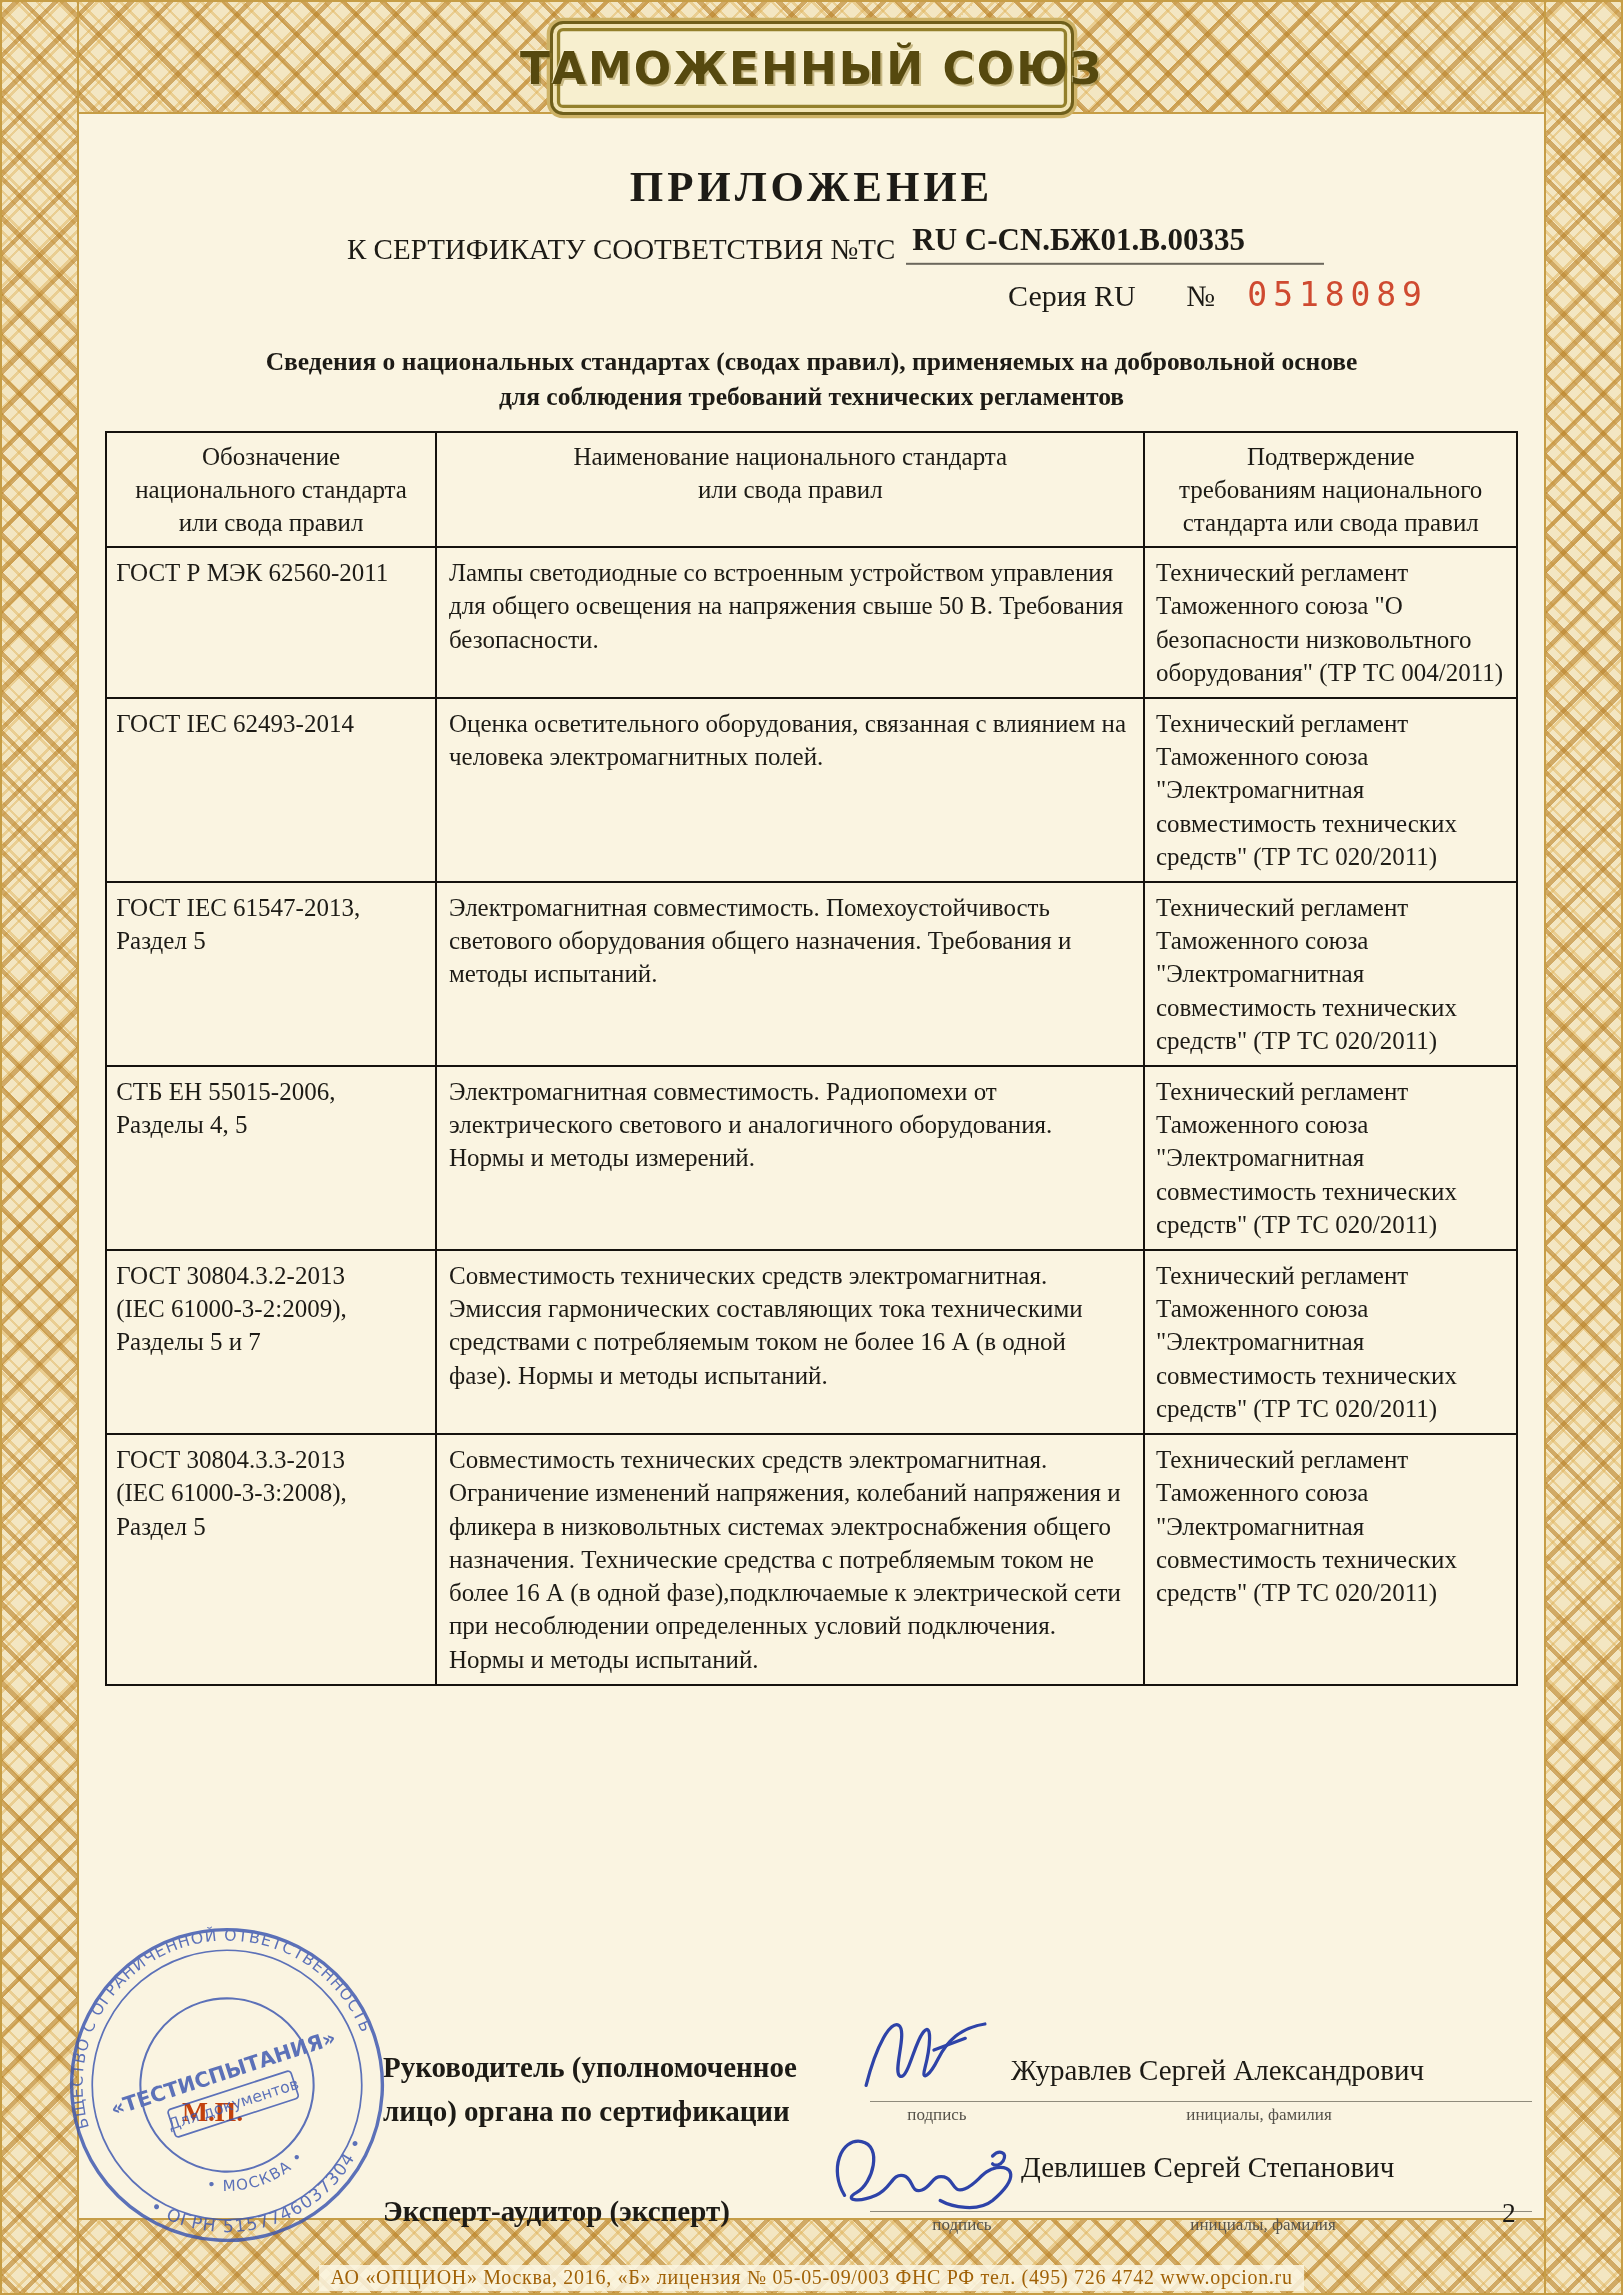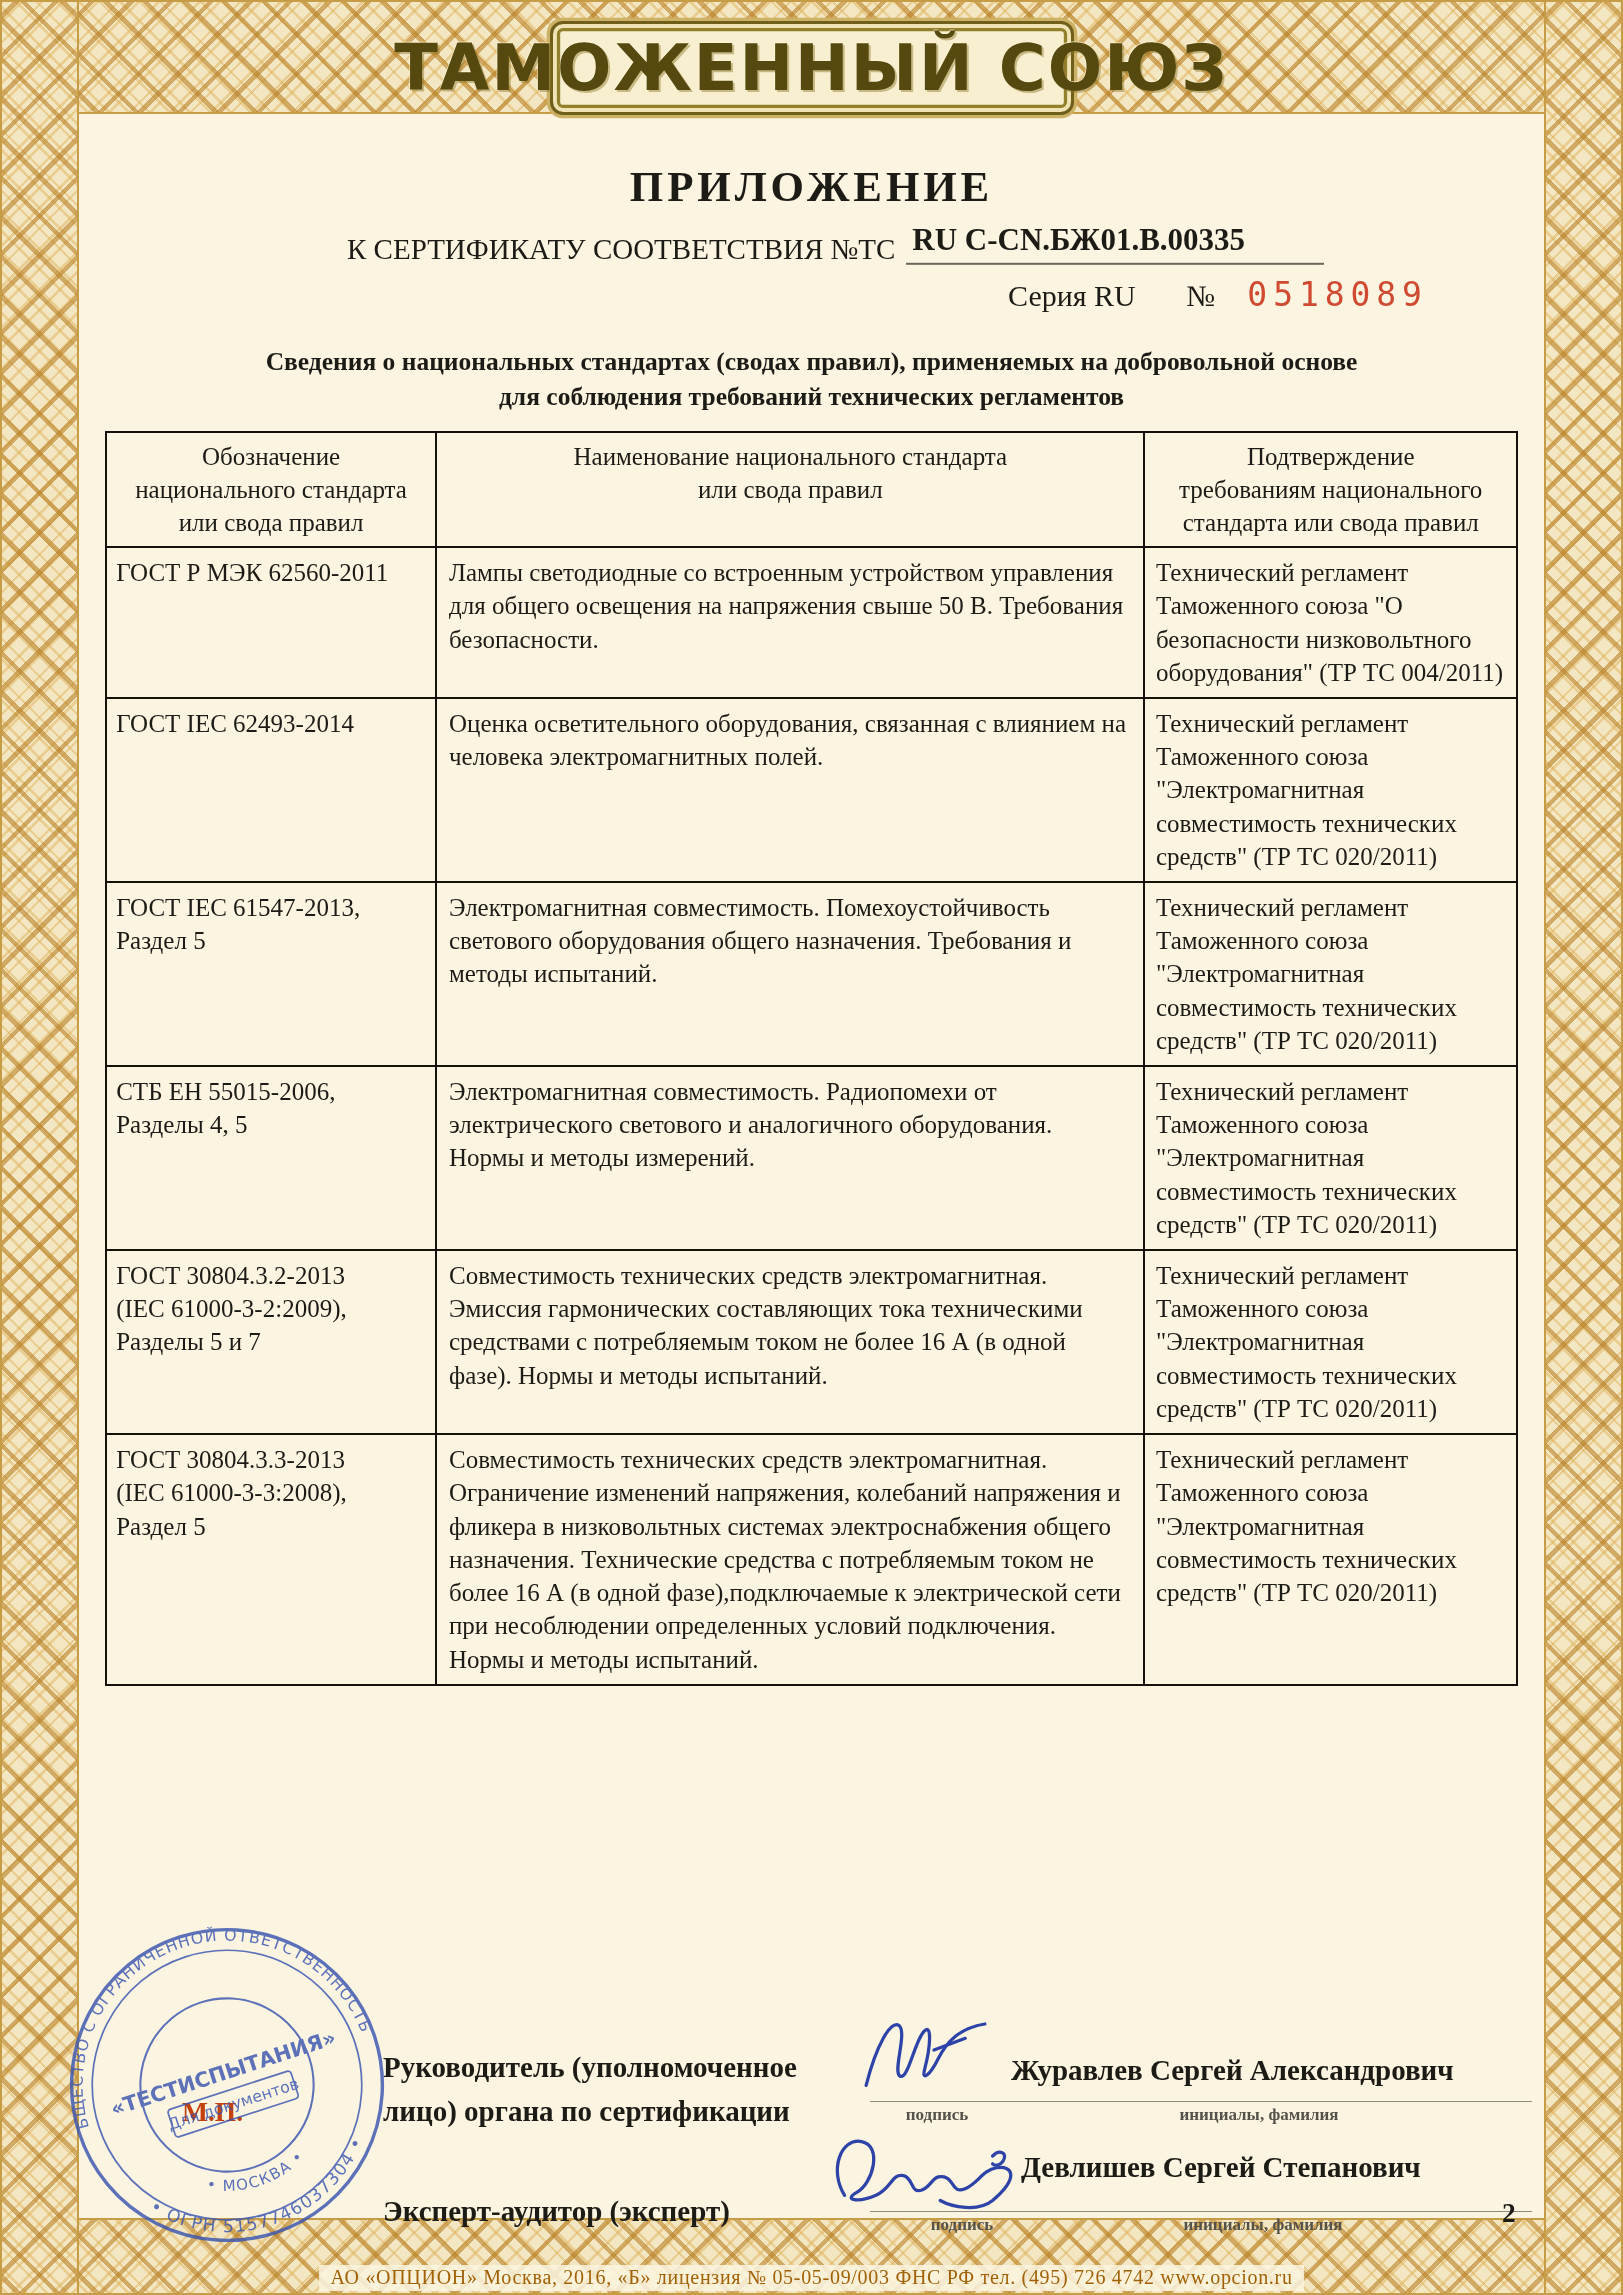--- a/index.html
+++ b/index.html
@@ -34,21 +34,21 @@
     width:518px;height:88px;
     background:#f7efcf;
     border:3.9px solid #6f5f1b;
     border-radius:13px;
     box-shadow: inset 0 0 0 3.9px #f1e4b4, inset 0 0 0 7.2px #93802c, 0 0 0 3.3px #cdb266;
     display:flex;align-items:center;justify-content:center;
     z-index:5;
   }
   .banner-text{
     font-family:"DejaVu Sans","Liberation Sans",sans-serif;
-    font-weight:bold;font-size:64px;letter-spacing:2px;
+    font-weight:bold;font-size:44px;letter-spacing:2px;
     color:#56490f;
     text-shadow:2px 2px 0 rgba(140,118,40,.45), -0.7px -0.7px 0 rgba(255,250,220,.6);
     white-space:nowrap;
   }
 
   .content{position:relative;padding:131px 105px 0 105px;z-index:2;}
 
   .doc-title{
     margin:31px 0 0 0;text-align:center;
     font-size:43px;font-weight:bold;letter-spacing:3.9px;
@@ -78,21 +78,21 @@
     vertical-align:top;
     font-size:25px;line-height:1.33;
     font-weight:normal;
   }
   table.std th{text-align:center;padding:6.5px 5.2px;}
   td.c1{padding:7.9px 9.2px;}
   td.c2{padding:7.9px 11.8px;}
   td.c3{padding:7.9px 10.5px;}
 
   
-  .abs{position:absolute;font-weight:bold;}
+  .abs{position:absolute;}
   .role{font-size:29px;font-weight:bold;line-height:1.5;}
   .sig-name{font-size:29px;white-space:nowrap;}
   .rule{height:0;border-top:1.3px solid #8f8b7c;}
   .small-label{font-size:17px;color:#55524a;transform:translateX(-50%);white-space:nowrap;}
   .mp{font-size:27.5px;font-weight:bold;color:#c2410c;margin-top:9px;}
   .pagenum{font-size:27.5px;}
   .footer-line{
     position:absolute;left:50%;top:2265px;transform:translateX(-50%);
     font-family:Liberation Serif, serif;
     font-size:20px;letter-spacing:0.7px;color:#a16207;

